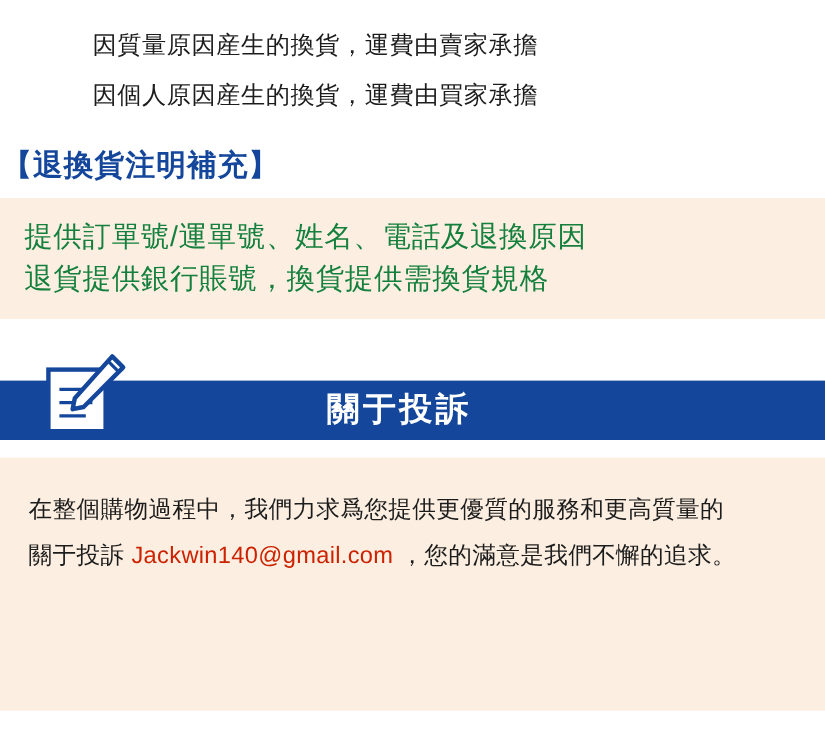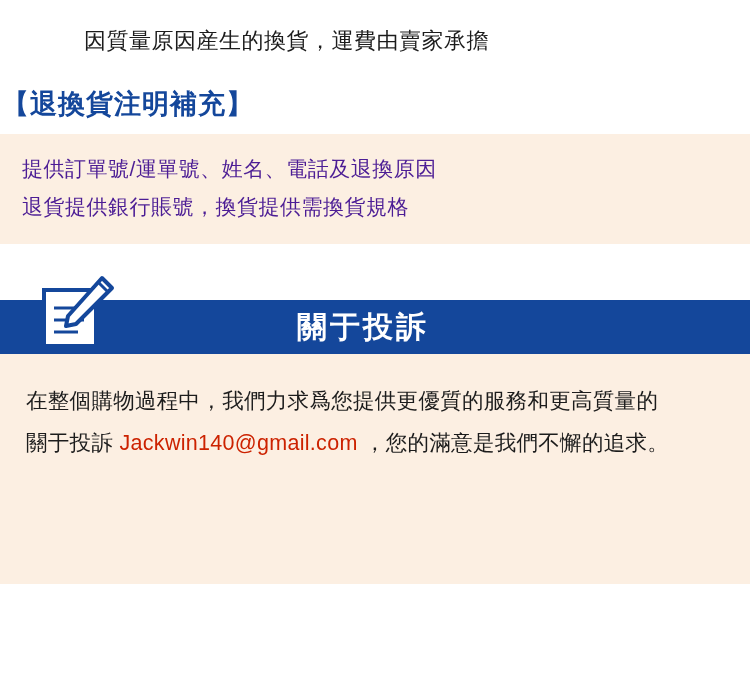--- a/index.html
+++ b/index.html
@@ -44,23 +44,23 @@
     letter-spacing: 1px;
   }
 
   
   .note-box {
     background: #fcefe2;
     padding: 16px 0 18px 0;
     margin: 0;
   }
   .note-line {
-    font-size: 21px;
+    font-size: 26px;
     line-height: 38px;
-    color: #4c1d95;
+    color: #15803d;
     padding-left: 22px;
     letter-spacing: 0.5px;
   }
 
   
   .banner-wrap {
     position: relative;
     margin-top: 48px;
     height: 62px;
   }
@@ -90,21 +90,21 @@
     left: 38px;
     top: -18px;
     width: 78px;
     height: 78px;
     z-index: 3;
   }
 
   
   .complaint-box {
     background: #fcefe2;
-    margin-top: 0;
+    margin-top: 16px;
     padding: 26px 0 44px 0;
     min-height: 160px;
   }
   .complaint-line {
     font-size: 21.5px;
     line-height: 42px;
     color: #1c1c1c;
     padding: 0 26px;
     letter-spacing: 0.3px;
     white-space: nowrap;
@@ -114,20 +114,21 @@
     text-underline-offset: 3px;
   }
 </style>
 </head>
 <body>
 
 <div class="page">
 
   <div class="top-lines">
     <div class="top-line">因質量原因産生的換貨，運費由賣家承擔</div>
+    <div class="top-line">因個人原因産生的換貨，運費由買家承擔</div>
   </div>
 
   <div class="bracket-heading">【退換貨注明補充】</div>
 
   <div class="note-box">
     <div class="note-line">提供訂單號/運單號、姓名、電話及退換原因</div>
     <div class="note-line">退貨提供銀行賬號，換貨提供需換貨規格</div>
   </div>
 
   <div class="banner-wrap">

